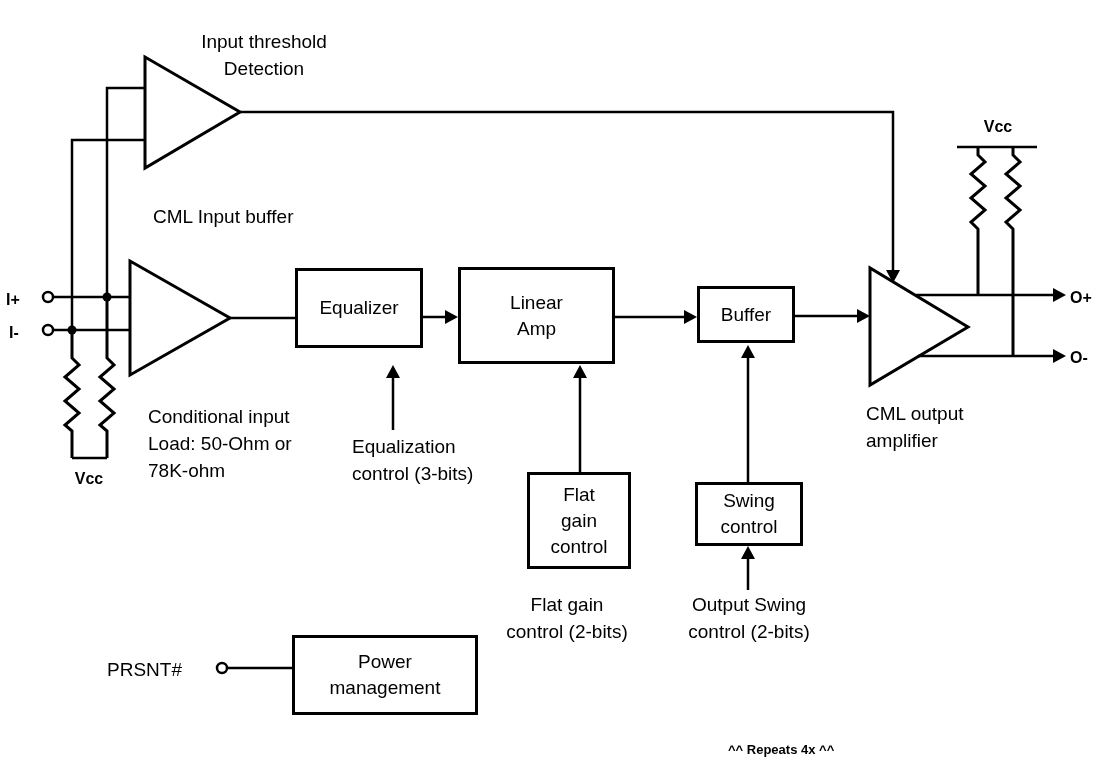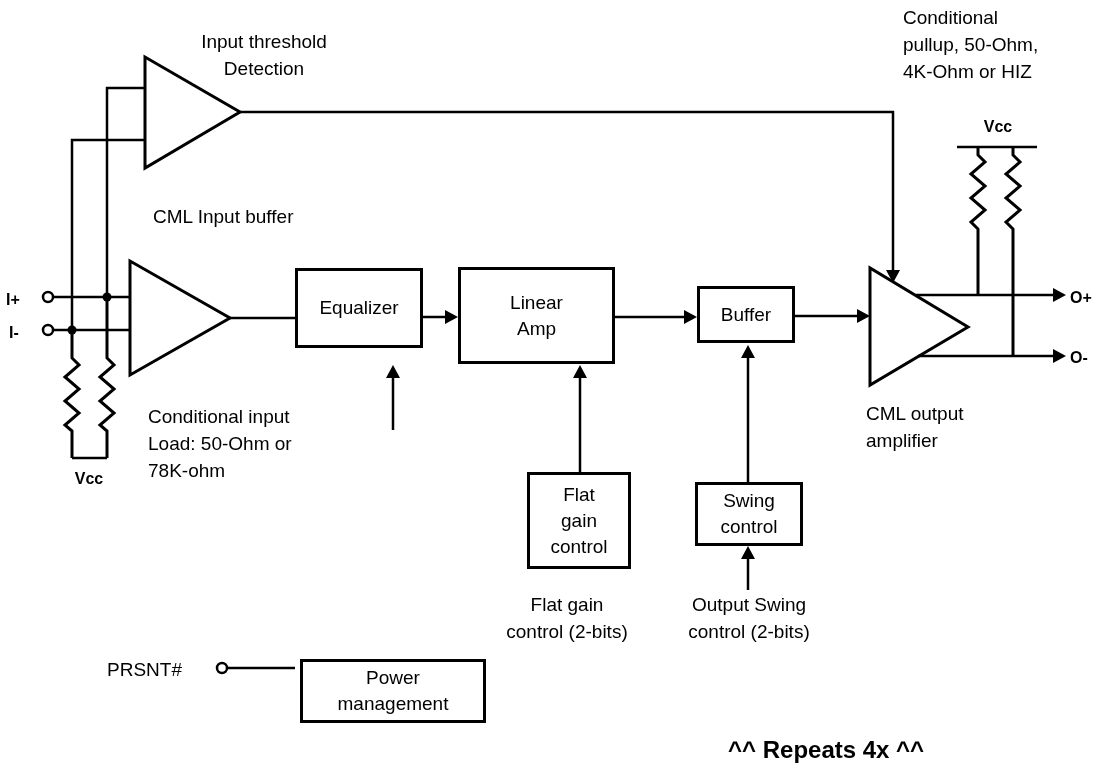--- a/index.html
+++ b/index.html
@@ -28,21 +28,21 @@
     text-align: center;
     font-size: 19px; line-height: 26px;
     white-space: pre-line;
   }
   .lbl {
     position: absolute;
     font-size: 19px; line-height: 27px;
     white-space: pre-line;
   }
   .center { text-align: center; }
-  .bold { font-weight: bold; font-size: 24px; }
+  .bold { font-weight: bold; font-size: 13px; }
   .port { font-weight: bold; font-size: 16px; white-space: nowrap; }
 </style>
 </head>
 <body>
 
 <div id="canvas">
 
   <svg id="wires" width="1100" height="767" viewBox="0 0 1100 767" xmlns="http://www.w3.org/2000/svg">
 
     <polygon class="sym" points="145,57 145,168 240,112"></polygon>
@@ -99,39 +99,38 @@
 
   <div class="box" style="left:295px; top:268px; width:128px; height:80px;">Equalizer</div>
   <div class="box" style="left:458px; top:267px; width:157px; height:97px;">Linear
 Amp</div>
   <div class="box" style="left:697px; top:286px; width:98px; height:57px;">Buffer</div>
   <div class="box" style="left:527px; top:472px; width:104px; height:97px;">Flat
 gain
 control</div>
   <div class="box" style="left:695px; top:482px; width:108px; height:64px;">Swing
 control</div>
-  <div class="box" style="left:300px; top:635px; width:186px; height:64px;margin-top:24px;">Power
+  <div class="box" style="left:292px; top:635px; width:186px; height:80px;">Power
 management</div>
 
   <div class="lbl center" style="left:148px; top:28px; width:232px;">Input threshold
 Detection</div>
   <div class="lbl" style="left:153px; top:203px;">CML Input buffer</div>
   <div class="lbl port" style="left:6px; top:286px;">I+</div>
   <div class="lbl port" style="left:9px; top:319px;">I-</div>
   <div class="lbl" style="left:148px; top:403px;">Conditional input
 Load: 50-Ohm or
 78K-ohm</div>
   <div class="lbl port" style="left:67px; top:465px; width:44px; text-align:center;">Vcc</div>
+  <div class="lbl" style="left:352px; top:433px;">Equalization
+control (3-bits)</div>
   <div class="lbl center" style="left:482px; top:591px; width:170px;">Flat gain
 control (2-bits)</div>
   <div class="lbl center" style="left:663px; top:591px; width:172px;">Output Swing
 control (2-bits)</div>
-  <div class="lbl" style="left:903px; top:4px;">Conditional
-pullup, 50-Ohm,
-4K-Ohm or HIZ</div>
   <div class="lbl port" style="left:972px; top:113px; width:52px; text-align:center;">Vcc</div>
   <div class="lbl" style="left:866px; top:400px;">CML output
 amplifier</div>
   <div class="lbl port" style="left:1070px; top:284px;">O+</div>
   <div class="lbl port" style="left:1070px; top:344px;">O-</div>
   <div class="lbl" style="left:107px; top:656px;">PRSNT#</div>
   <div class="lbl bold" style="left:728px; top:736px;">^^ Repeats 4x ^^</div>
 
 </div>
 

